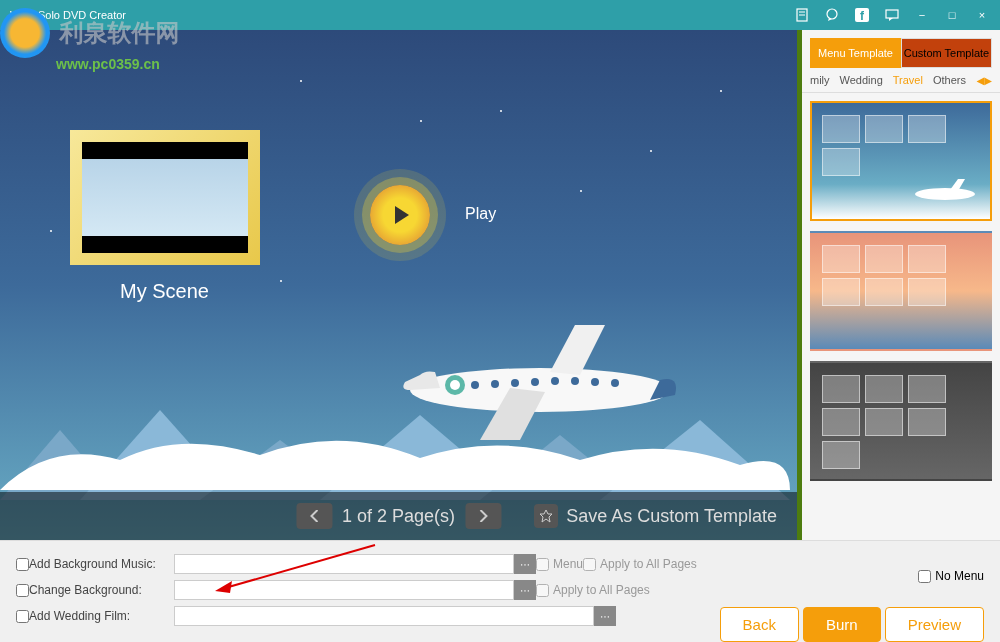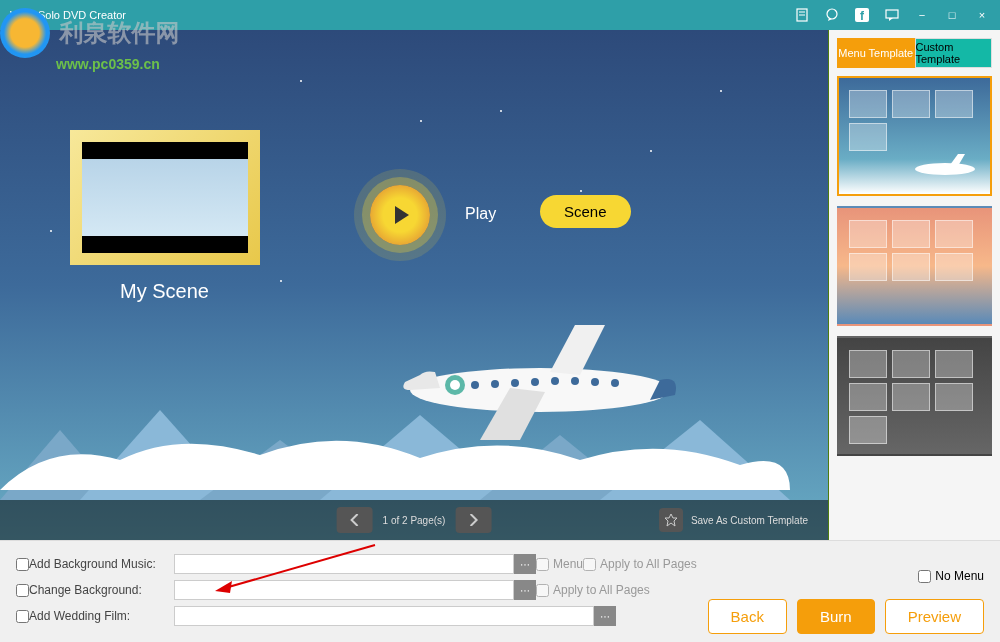--- a/index.html
+++ b/index.html
@@ -7,21 +7,21 @@
 
 
 .titlebar { height: 30px; background: #2e9fa8; display: flex; align-items: center; justify-content: space-between; padding: 0 10px; color: #fff; font-size: 11px; }
 .titlebar-left { display: flex; align-items: center; gap: 6px; }
 .titlebar-right { display: flex; align-items: center; gap: 14px; }
 .tb-icon { width: 16px; height: 16px; display: flex; align-items: center; justify-content: center; cursor: pointer; }
 
 
 .main { display: flex; height: 510px; }
 .preview-area { flex: 1; position: relative; background: linear-gradient(180deg, #2d4a7a 0%, #3d6a9a 50%, #6aadc5 100%); overflow: hidden; }
-.sidebar { width: 172px; background: #f5f5f5; border-left: 1px solid #4d7c0f; display: flex; flex-direction: column; }
+.sidebar { width: 203px; background: #f5f5f5; border-left: 5px solid #4d7c0f; display: flex; flex-direction: column; }
 
 
 .watermark { position: absolute; top: 8px; left: 0; z-index: 100; font-size: 20px; font-weight: bold; pointer-events: none; }
 .wm-logo { width: 50px; height: 50px; border-radius: 50%; background: radial-gradient(circle, #f7b733 40%, #2196f3 60%); display: inline-block; vertical-align: middle; }
 .wm-text { color: rgba(200,200,200,0.6); font-size: 24px; margin-left: 4px; vertical-align: middle; }
 .wm-url { color: #6cc04a; font-size: 14px; display: block; margin-left: 56px; margin-top: -2px; }
 
 
 .stars { position: absolute; inset: 0; }
 .star { position: absolute; width: 2px; height: 2px; background: #fff; border-radius: 50%; }
@@ -32,29 +32,29 @@
 .disc-title { position: absolute; top: 250px; left: 120px; color: #fff; font-size: 20px; }
 .play-btn { position: absolute; top: 155px; left: 370px; width: 60px; height: 60px; border-radius: 50%; background: radial-gradient(circle, #f7d733 40%, #e8a933 70%); display: flex; align-items: center; justify-content: center; cursor: pointer; box-shadow: 0 0 0 8px rgba(247,215,51,0.3), 0 0 0 16px rgba(247,215,51,0.15); }
 .play-btn::after { content: ''; border-left: 14px solid #333; border-top: 9px solid transparent; border-bottom: 9px solid transparent; margin-left: 4px; }
 .play-label { position: absolute; top: 175px; left: 465px; color: #fff; font-size: 16px; }
 .scene-btn { position: absolute; top: 165px; left: 540px; padding: 8px 24px; background: #f7d733; border-radius: 20px; font-size: 15px; cursor: pointer; border: none; }
 .airplane { position: absolute; top: 270px; left: 380px; width: 320px; height: 160px; }
 .clouds { position: absolute; bottom: 50px; left: 0; right: 0; height: 80px; }
 .mountains { position: absolute; bottom: 40px; left: 0; right: 0; height: 100px; }
 
 
-.pager { position: absolute; bottom: 0; left: 0; right: 0; height: 40px; background: rgba(0,0,0,0.5); display: flex; align-items: center; padding: 12px 20px; color: #ddd; font-size: 10px; }
+.pager { position: absolute; bottom: 0; left: 0; right: 0; height: 48px; background: rgba(0,0,0,0.5); display: flex; align-items: center; padding: 12px 20px; color: #ddd; font-size: 18px; }
 .pager-center { position: absolute; left: 50%; transform: translateX(-50%); display: flex; align-items: center; gap: 10px; }
 .pager-btn { width: 36px; height: 26px; background: #555; border-radius: 4px; display: flex; align-items: center; justify-content: center; cursor: pointer; color: #ccc; }
 .pager-right { margin-left: auto; display: flex; align-items: center; gap: 8px; cursor: pointer; }
 .star-icon { width: 24px; height: 24px; background: #555; border-radius: 4px; display: flex; align-items: center; justify-content: center; }
 
 
 .tabs { display: flex; height: 30px; margin: 8px 8px 0; }
-.tab { flex: 1; display: flex; align-items: center; justify-content: center; font-size: 11px; cursor: pointer; border: 1px solid #ddd; background: #14b8a6; }
+.tab { flex: 1; display: flex; align-items: center; justify-content: center; font-size: 11px; cursor: pointer; border: 1px solid #ddd; background: #c2410c; }
 .tab.active { background: #f59e0b; color: #fff; border-color: #f59e0b; }
 .subtabs { display: flex; padding: 6px 8px; font-size: 11px; gap: 10px; align-items: center; border-bottom: 1px solid #ddd; }
 .subtab { cursor: pointer; color: #555; }
 .subtab.active { color: #f59e0b; }
 .subtab-arrows { margin-left: auto; color: #f59e0b; cursor: pointer; font-size: 10px; }
 
 .templates { padding: 8px; overflow-y: auto; flex: 1; }
 .tpl-thumb { width: 100%; height: 120px; margin-bottom: 10px; border: 2px solid transparent; cursor: pointer; background: #888; position: relative; overflow: hidden; }
 .tpl-thumb.selected { border-color: #f59e0b; }
 .tpl1 { background: linear-gradient(180deg, #3d6a9a 0%, #6aadc5 70%, #fff 100%); }
@@ -69,21 +69,21 @@
 .opt-check { width: 13px; height: 13px; }
 .opt-label { width: 145px; color: #444; }
 .opt-input { width: 340px; height: 20px; border: 1px solid #ccc; background: #fff; padding: 0 4px; font-size: 11px; }
 .opt-browse { width: 22px; height: 20px; background: #888; color: #fff; border: none; font-size: 10px; cursor: pointer; display: flex; align-items: center; justify-content: center; }
 .opt-secondary { color: #999; display: flex; align-items: center; gap: 4px; }
 .opt-secondary input { opacity: 0.5; }
 
 .red-arrow { position: absolute; top: 2px; left: 210px; width: 170px; height: 50px; pointer-events: none; z-index: 50; }
 
 .no-menu { position: absolute; top: 10px; right: 16px; font-size: 12px; display: flex; align-items: center; gap: 4px; margin-top: 18px; }
-.action-btns { position: absolute; bottom: 8px; right: 16px; display: flex; gap: 10px; }
+.action-btns { position: absolute; bottom: 0; right: 16px; display: flex; gap: 4px; }
 .action-btn { padding: 8px 22px; border-radius: 4px; font-size: 15px; cursor: pointer; border: 1px solid #f59e0b; background: #fff; color: #f59e0b; }
 .action-btn.primary { background: #f59e0b; color: #fff; }
 </style>
 </head>
 <body>
 
 <div class="titlebar">
   <div class="titlebar-left">
     <span>VideoSolo DVD Creator</span>
   </div>
@@ -140,21 +140,20 @@
 
     <div class="stamp-frame">
       <div class="video-thumb">
           <div class="video-thumb-inner"></div>
         </div>
     </div>
     <div class="disc-title">My Scene</div>
 
     <div class="play-btn"></div>
     <div class="play-label">Play</div>
-    <button class="scene-btn">Scene</button>
 
     <svg class="airplane" viewBox="0 0 320 160">
       <ellipse cx="160" cy="90" rx="130" ry="22" fill="#f8f8f8"></ellipse>
       <path d="M30 90 Q20 90 25 82 L40 75 Q45 70 55 72 L60 88 Z" fill="#e8e8e8"></path>
       <path d="M280 80 Q300 75 295 95 L270 100 Z" fill="#3d6a9a"></path>
       <path d="M130 88 L100 140 L140 140 L165 92 Z" fill="#e0e0e0"></path>
       <path d="M170 72 L195 25 L225 25 L200 75 Z" fill="#f0f0f0"></path>
       <circle cx="95" cy="85" r="4" fill="#3d6a9a"></circle>
         <circle cx="115" cy="84" r="4" fill="#3d6a9a"></circle>
       <circle cx="135" cy="83" r="4" fill="#3d6a9a"></circle>
@@ -203,20 +202,27 @@
         <span>Save As Custom Template</span>
       </div>
     </div>
   </div>
 
   <div class="sidebar">
     <div class="tabs">
       <div class="tab active">Menu Template</div>
       <div class="tab">Custom Template</div>
     </div>
+    <div class="subtabs">
+      <span class="subtab">mily</span>
+      <span class="subtab">Wedding</span>
+      <span class="subtab active">Travel</span>
+      <span class="subtab">Others</span>
+      <span class="subtab-arrows">◀▶</span>
+    </div>
     <div class="templates">
       <div class="tpl-thumb tpl1 selected">
         <div class="tpl-mini-frames">
             <div class="tpl-mini-frame"></div>
             <div class="tpl-mini-frame"></div>
             <div class="tpl-mini-frame"></div>
             <div class="tpl-mini-frame"></div>
           </div>
         <svg style="position:absolute;bottom:10px;right:10px" width="70" height="35" viewBox="0 0 70 35">
             <ellipse cx="35" cy="20" rx="30" ry="6" fill="#fff"></ellipse>

